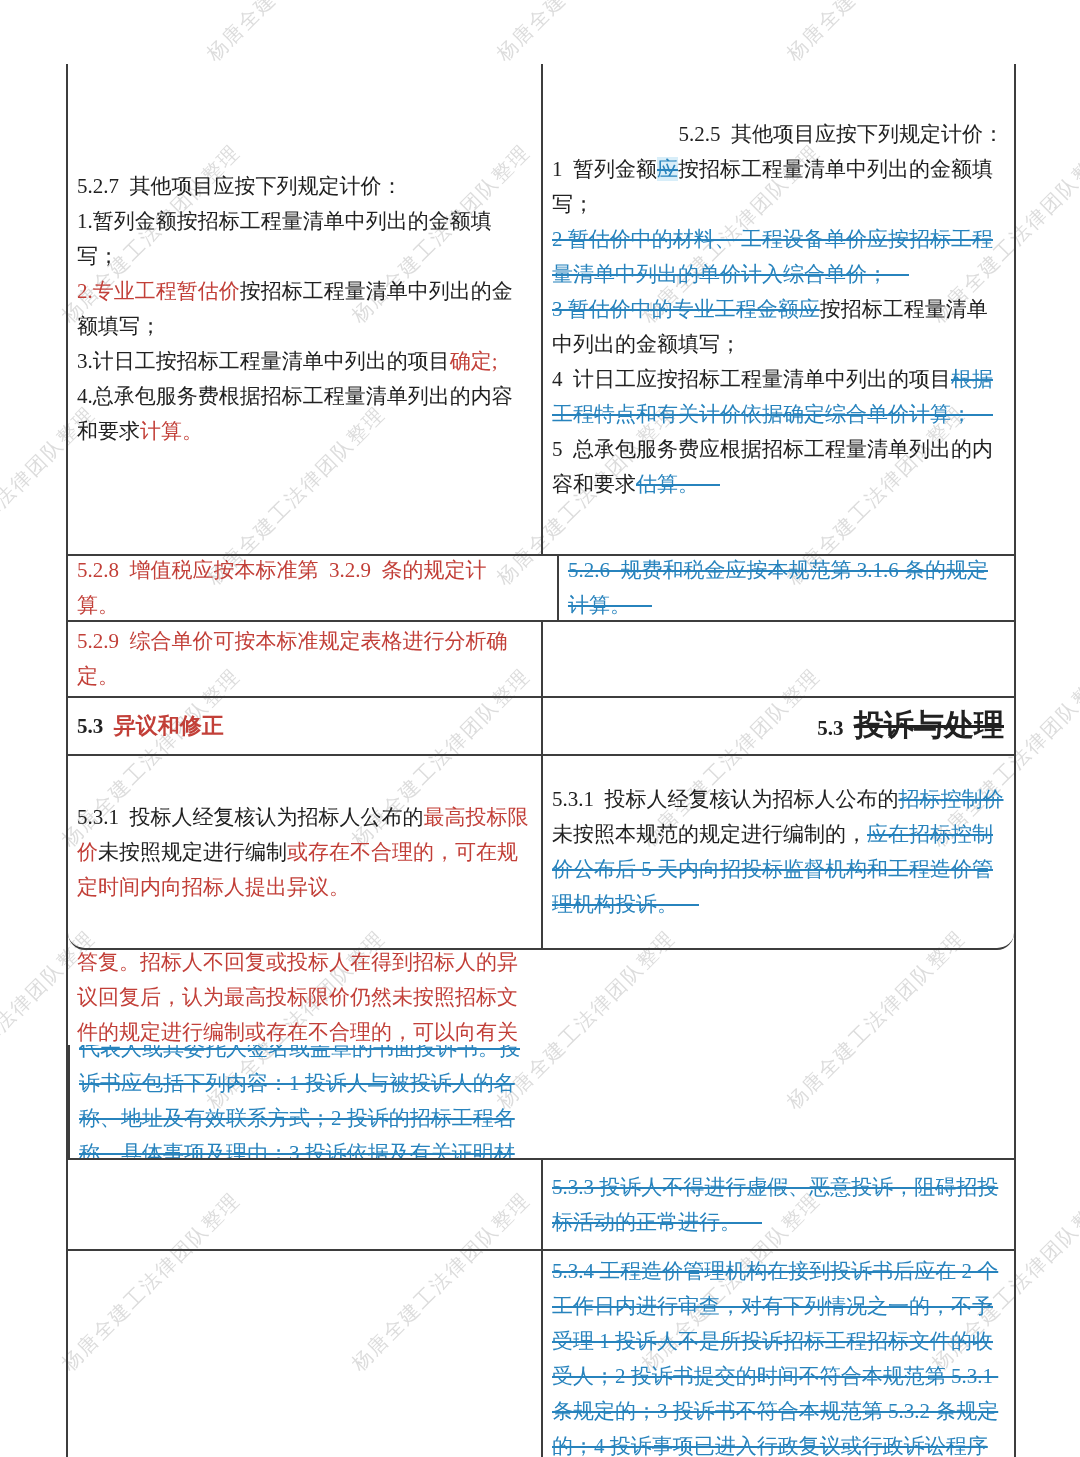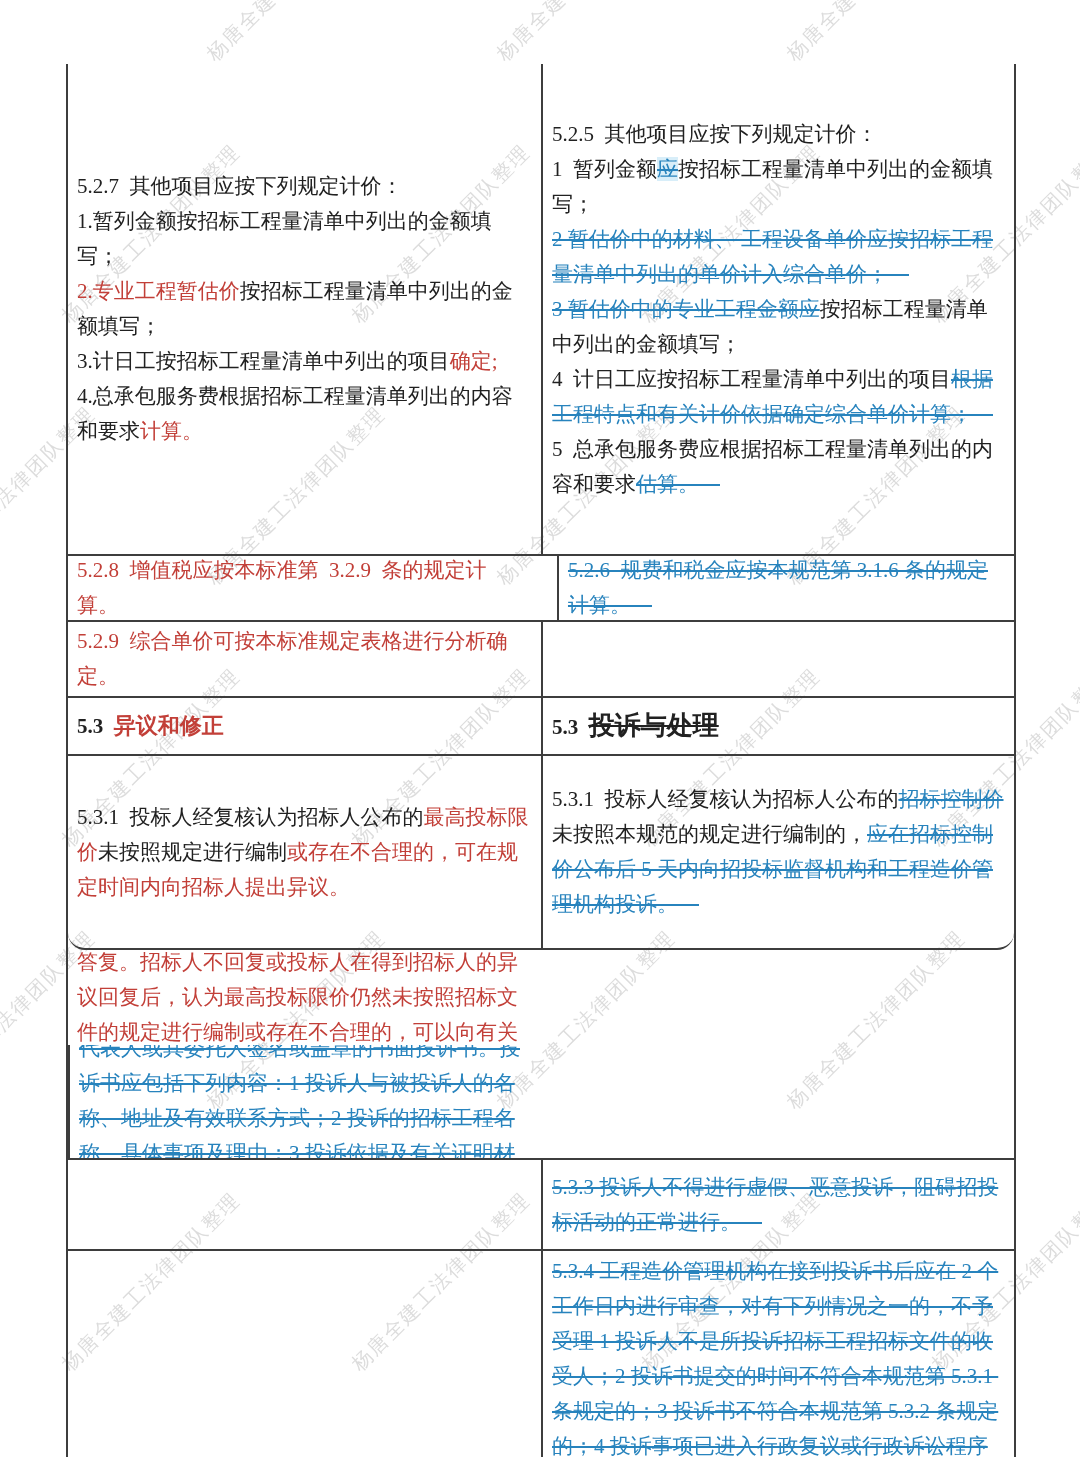--- a/index.html
+++ b/index.html
@@ -23,30 +23,30 @@
     border-left:2px solid var(--border,#3d3d3d);
     border-right:2px solid var(--border,#3d3d3d);
     box-sizing:border-box;
   }
   .row{display:flex;border-bottom:2px solid var(--border,#3d3d3d);box-sizing:border-box;}
   .cell{
     width:50%;box-sizing:border-box;
     display:flex;flex-direction:column;justify-content:center;
     padding:2px 10px 2px 9px;overflow:hidden;
   }
-  .cell.right{border-left:2px solid var(--border,#3d3d3d);}
+  .cell.right{border-left:2px solid var(--border,#3d3d3d);align-items:flex-end;}
   .par{margin:0;font-size:21px;line-height:35px;white-space:pre-wrap;}
   
   .seg-n  {color:var(--ink,#212121);}
   .seg-r  {color:var(--red,#c23f38);}
   .seg-d  {color:var(--blue,#2783bd);text-decoration:line-through;text-decoration-color:var(--blue,#2783bd);}
   .seg-ins{color:var(--blue,#2783bd);text-decoration:line-through;background:var(--insbg,#d8eef9);}
   .seg-b  {color:var(--ink,#212121);font-weight:bold;}
   .seg-rb {color:var(--red,#c23f38);font-weight:bold;font-family:"Liberation Sans","DejaVu Sans",sans-serif;font-size:22px;}
-  .seg-bd {color:var(--ink,#212121);font-weight:bold;text-decoration:line-through;font-family:"Liberation Sans","DejaVu Sans",sans-serif;font-size:26px;}
+  .seg-bd {color:var(--ink,#212121);font-weight:bold;text-decoration:line-through;font-family:"Liberation Sans","DejaVu Sans",sans-serif;font-size:30px;}
 </style>
 </head>
 <body style="--red: #c23f38; --blue: #2783bd; --ink: #212121; --border: #3d3d3d; --insbg: #d8eef9; --wm-color: #9a9a9a;">
 
 <div id="watermark-layer">
     <div class="wm" style="left: -70px; top: 40px;">杨唐全建工法律团队整理</div>
     <div class="wm" style="left: 220px; top: 40px;">杨唐全建工法律团队整理</div>
     <div class="wm" style="left: 510px; top: 40px;">杨唐全建工法律团队整理</div>
     <div class="wm" style="left: 800px; top: 40px;">杨唐全建工法律团队整理</div>
     <div class="wm" style="left: 75px; top: 302px;">杨唐全建工法律团队整理</div>

